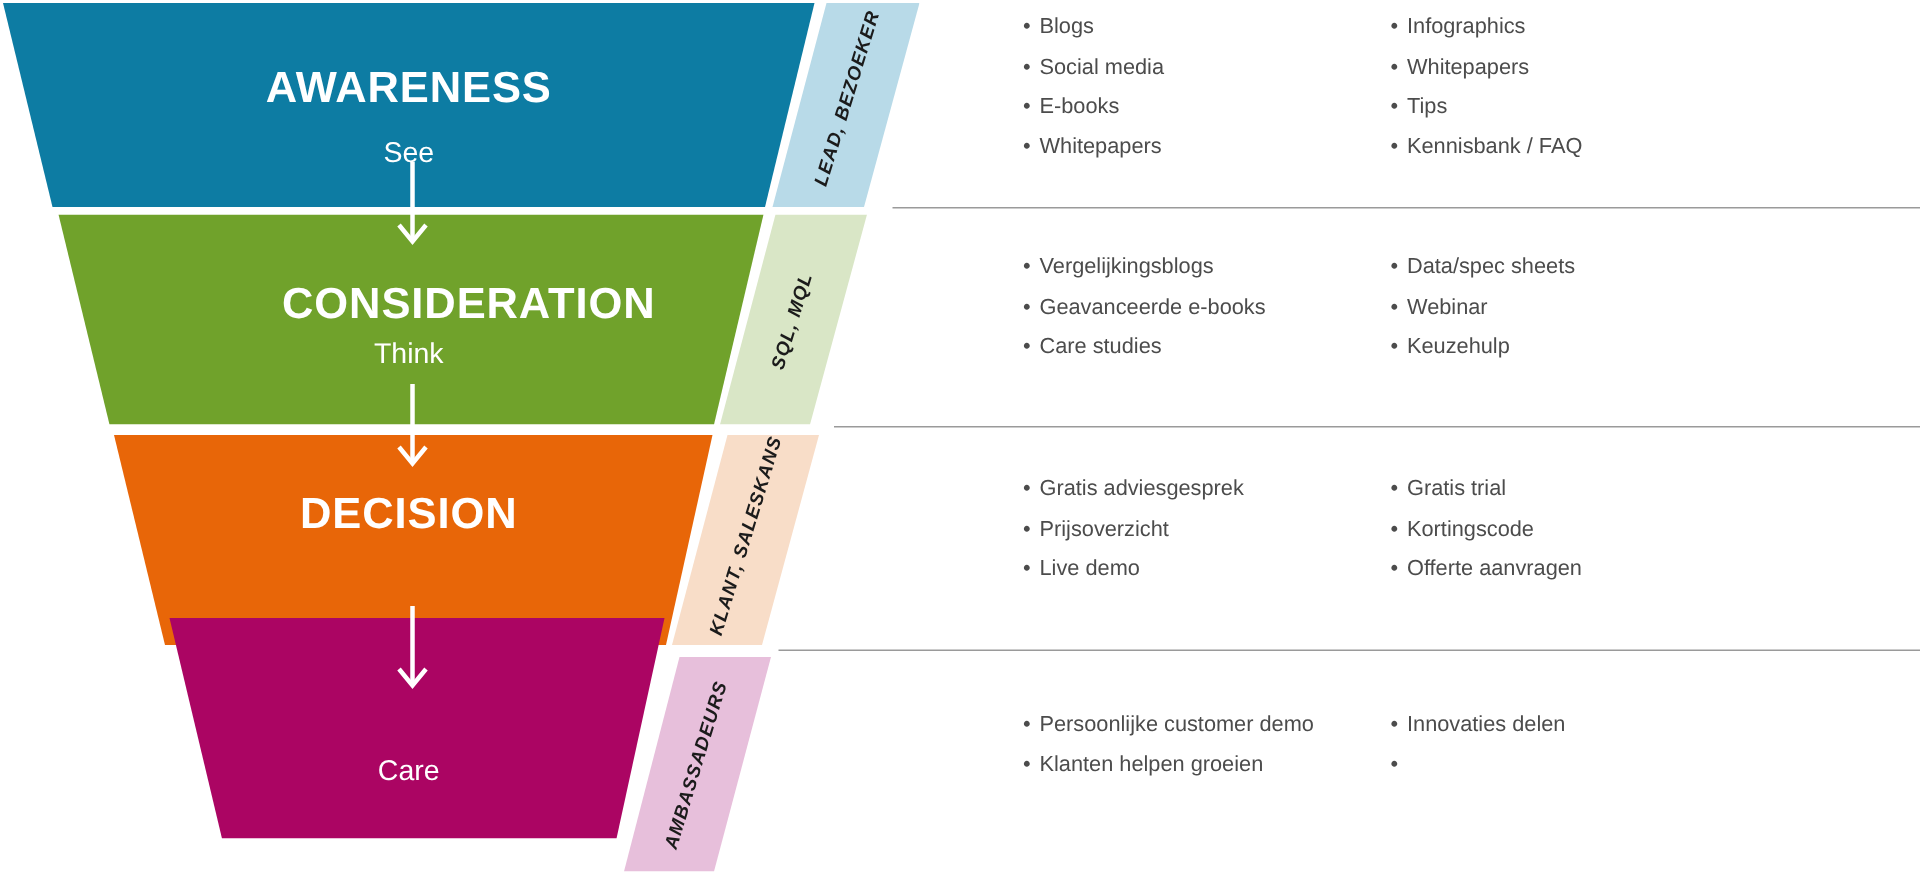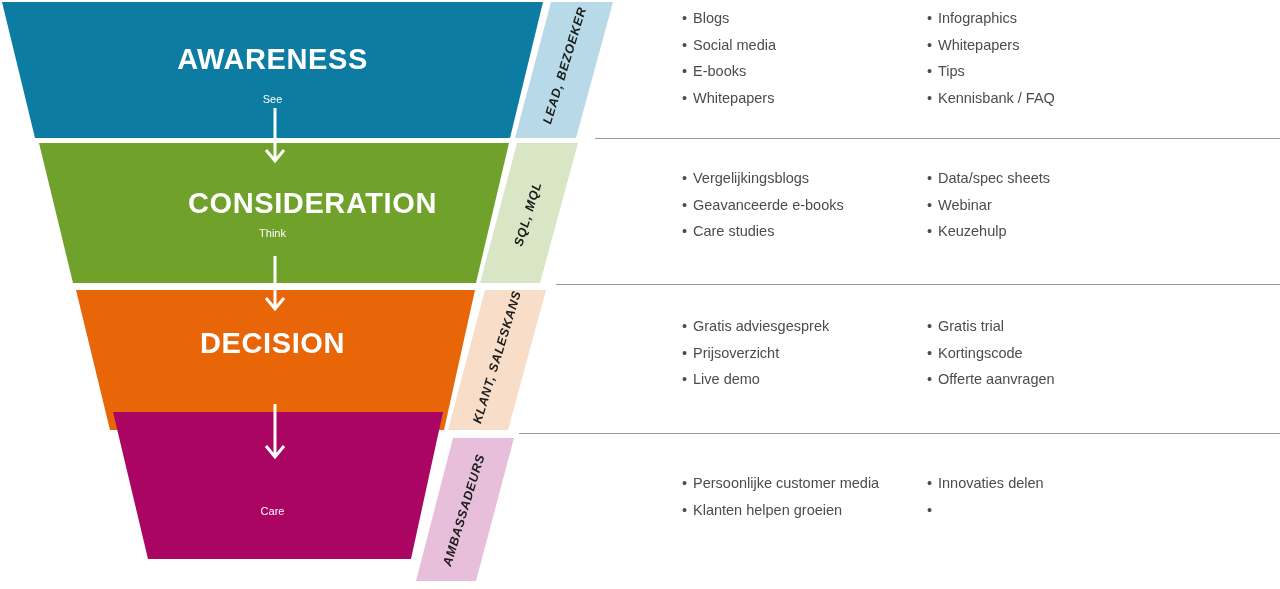--- a/index.html
+++ b/index.html
@@ -45,21 +45,21 @@
     pointer-events: none;
   }
   .tier-title {
     font-weight: bold;
     font-size: 29px;
     letter-spacing: 0.6px;
     line-height: 1.1;
     color: #ffffff;
   }
   .tier-sub {
-    font-size: 11px;
+    font-size: 19px;
     line-height: 1.1;
     color: #ffffff;
   }
 
   
   .side-tab {
     position: absolute;
   }
   .side-tab svg {
     display: block;
@@ -318,21 +318,21 @@
         <span class="dot">•</span>
         <span>Offerte aanvragen</span>
       </div>
     </div>
   </div>
 
   <div class="row" style="left:682px; top:476px;">
     <div class="col" style="width:245px;">
       <div class="bullet" style="color: rgb(76, 76, 76);">
         <span class="dot">•</span>
-        <span>Persoonlijke customer media</span>
+        <span>Persoonlijke customer demo</span>
       </div>
       <div class="bullet" style="color: rgb(76, 76, 76);">
         <span class="dot">•</span>
         <span>Klanten helpen groeien</span>
       </div>
     </div>
     <div class="col" style="width:360px;">
       <div class="bullet" style="color: rgb(76, 76, 76);">
         <span class="dot">•</span>
         <span>Innovaties delen</span>

